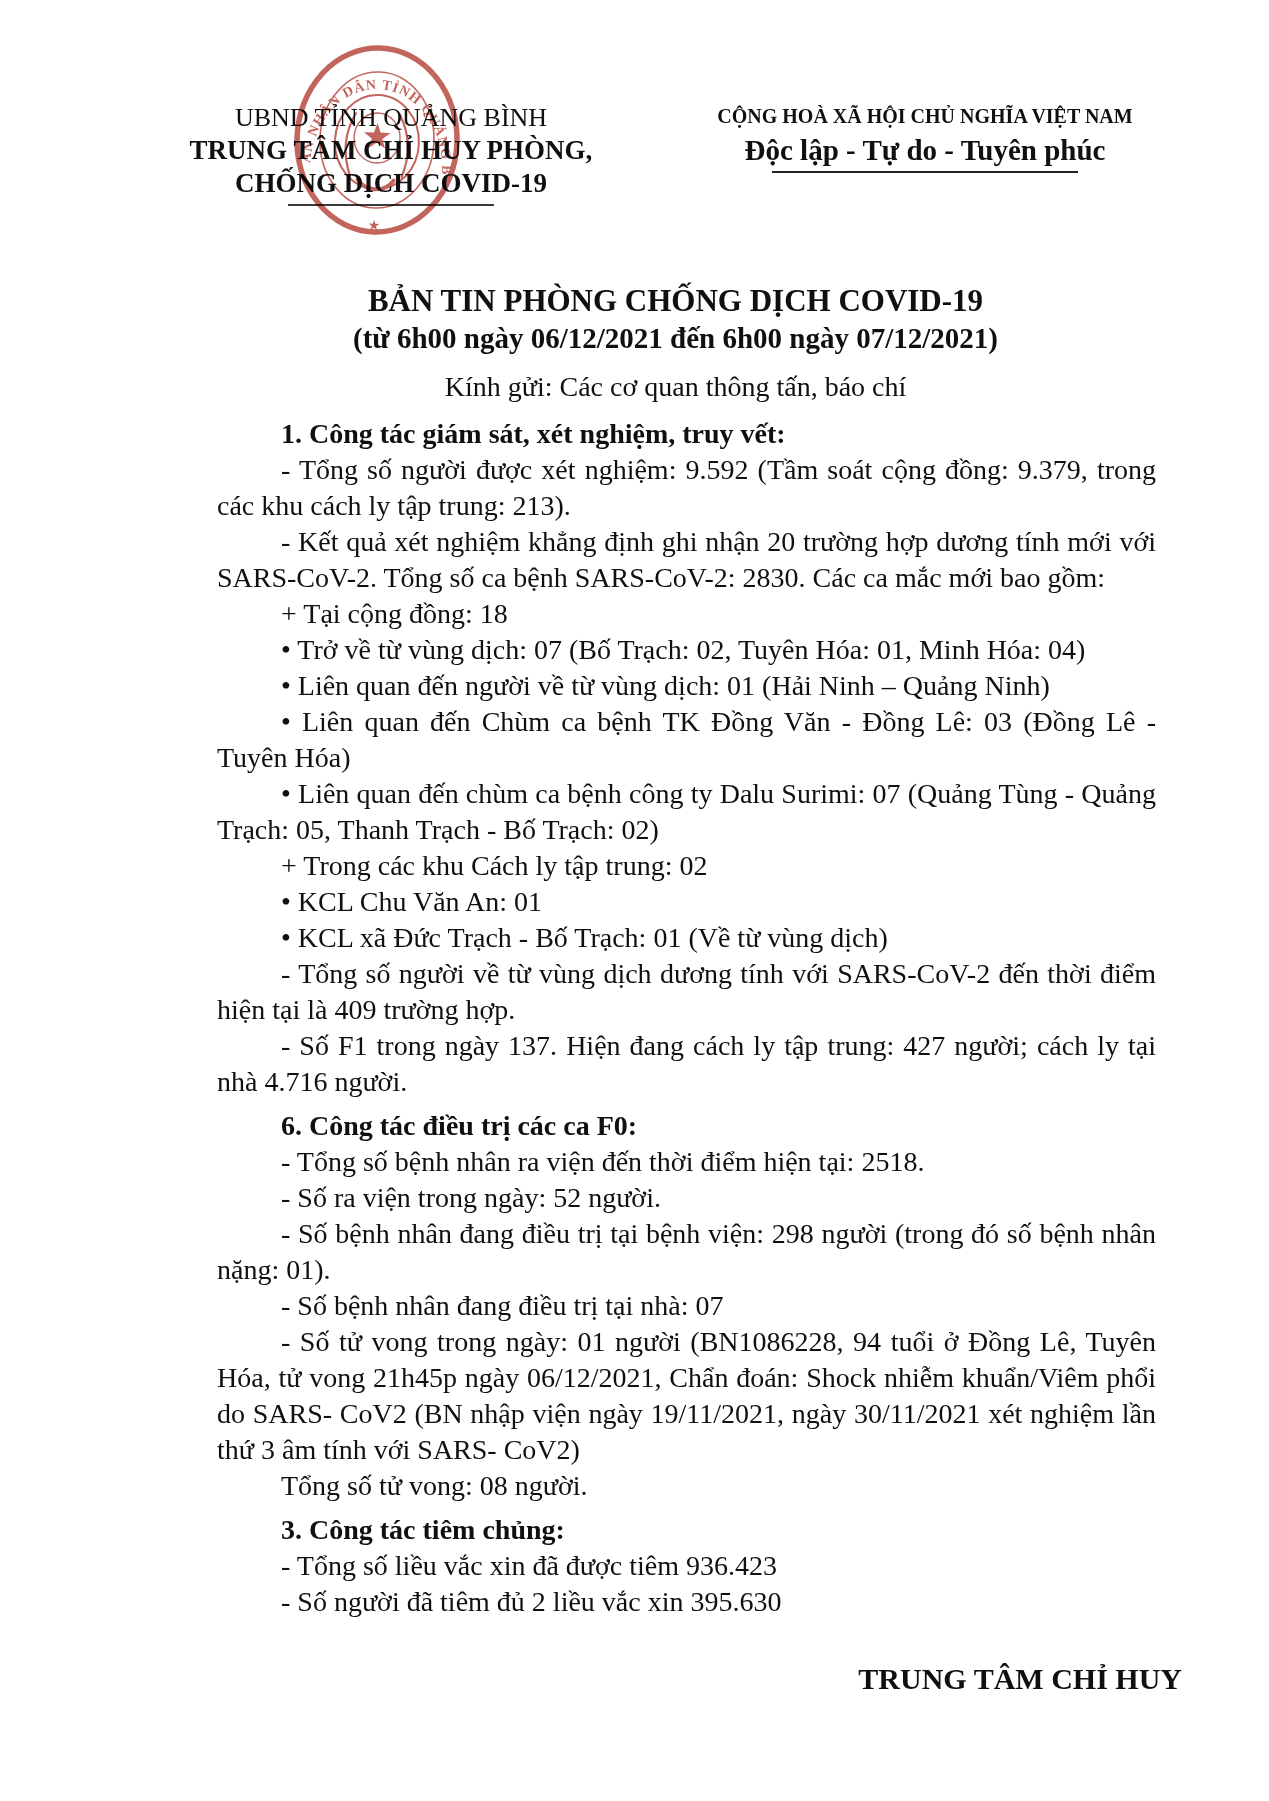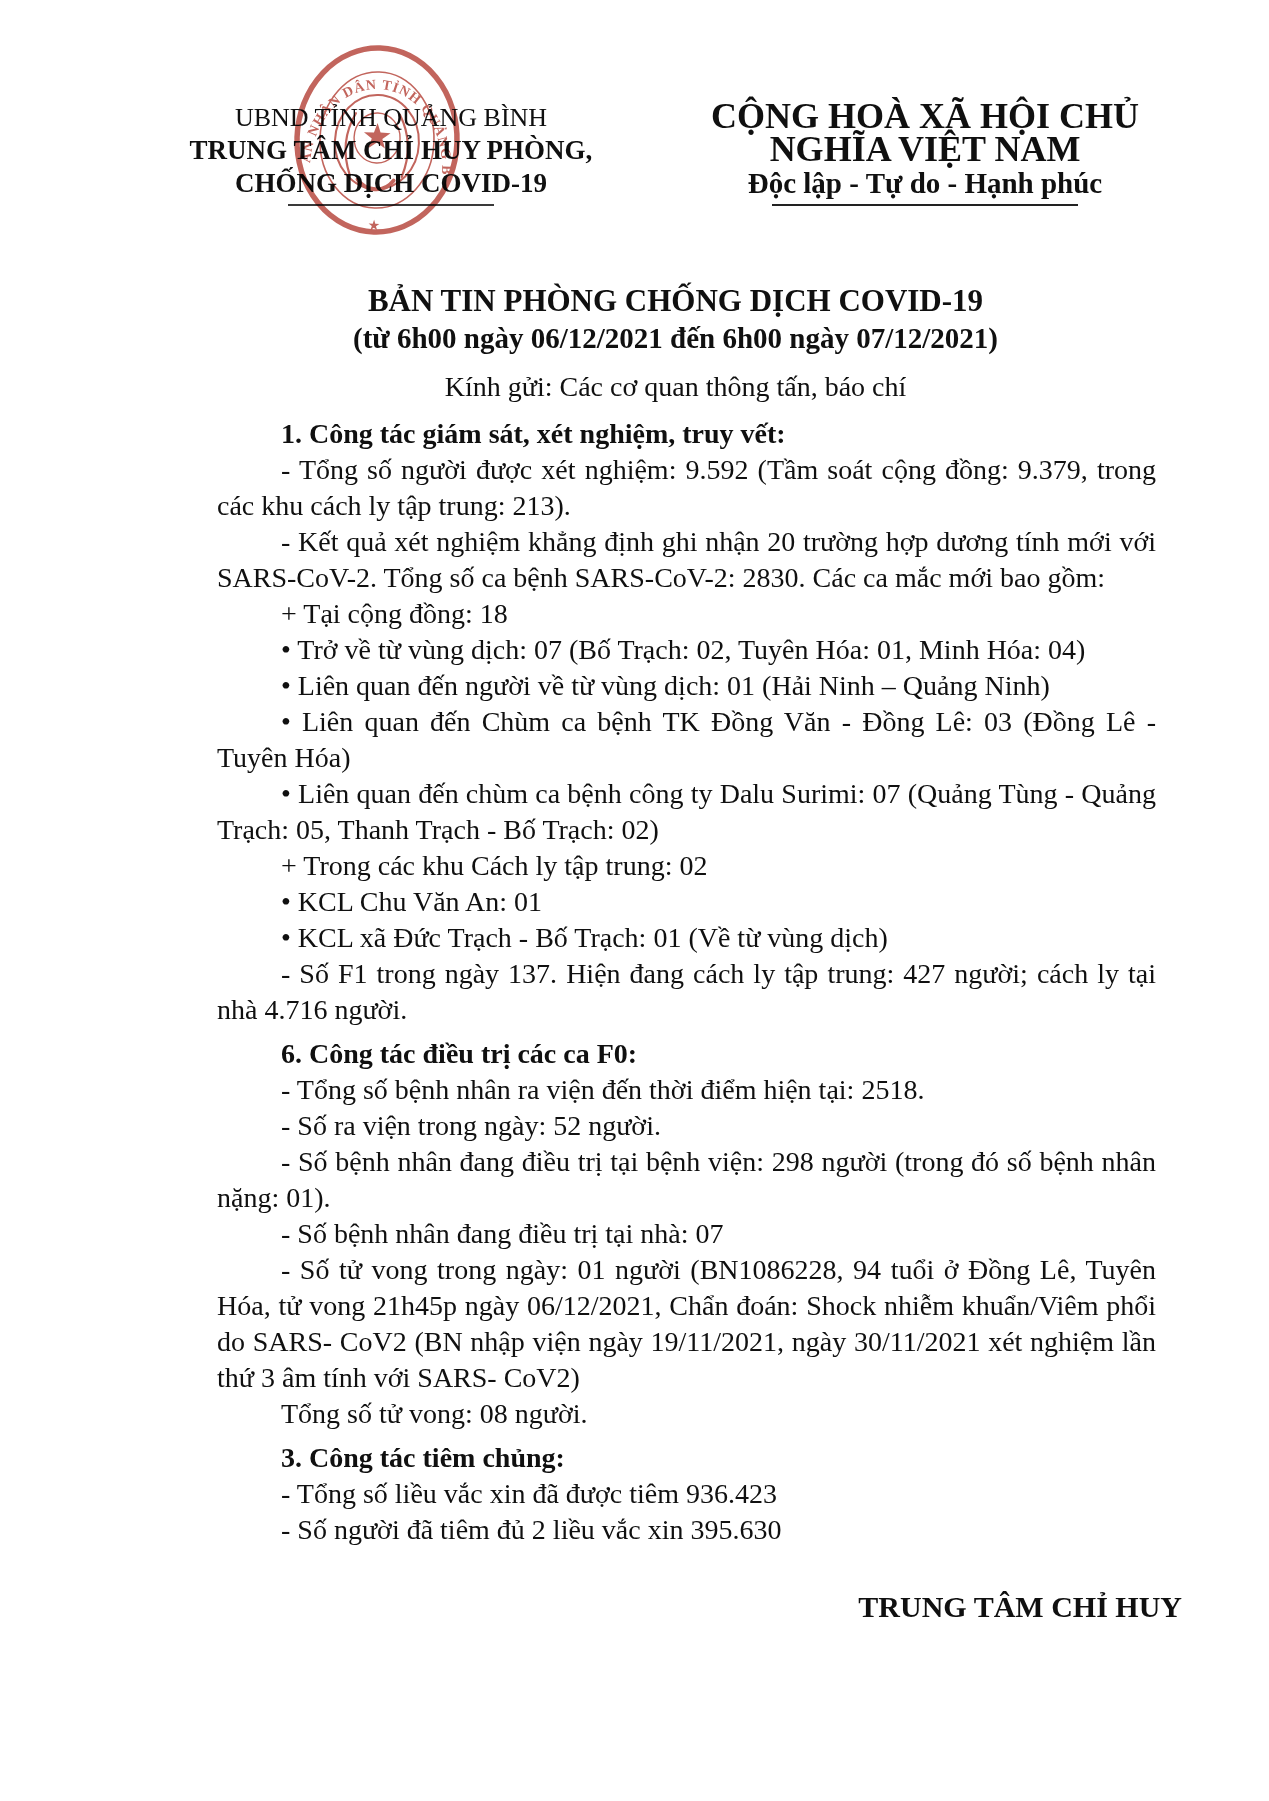--- a/index.html
+++ b/index.html
@@ -21,21 +21,21 @@
     text-align:center;
   }
   .org-line1 { font-size:26px; line-height:33px; }
   .org-line2, .org-line3 { font-size:27px; font-weight:bold; line-height:33px; }
   .rule { height:0; border-bottom:2px solid #3a3a3a; }
   .rule-left  { width:206px; margin:4px auto 0; }
   .header-right {
     position:absolute; left:636px; top:100px; width:496px;
     text-align:center;
   }
-  .nat-line1 { font-size:36px; font-weight:bold; line-height:33px; }
+  .nat-line1 { font-size:20px; font-weight:bold; line-height:33px; }
   .nat-line2 { font-size:29px; font-weight:bold; line-height:35px; }
   .rule-right { width:306px; margin:3px auto 0; border-bottom-color:#222; }
   .stamp {
     position:absolute; left:250px; top:42px;
     width:172px; height:196px;
     mix-blend-mode:multiply;
     pointer-events:none;
   }
   
   .title-block { text-align:center; }
@@ -70,21 +70,21 @@
   <header class="doc-header">
     <div class="header-left">
       <div class="org-line1">UBND TỈNH QUẢNG BÌNH</div>
       <div class="org-line2">TRUNG TÂM CHỈ HUY PHÒNG,</div>
       <div class="org-line3">CHỐNG DỊCH COVID-19</div>
       <div class="rule rule-left"></div>
     </div>
 
     <div class="header-right">
       <div class="nat-line1">CỘNG HOÀ XÃ HỘI CHỦ NGHĨA VIỆT NAM</div>
-      <div class="nat-line2">Độc lập - Tự do - Hạnh phúc</div>
+      <div class="nat-line2">Độc lập - Tự do - Tuyên phúc</div>
       <div class="rule rule-right"></div>
     </div>
 
     <svg class="stamp" viewBox="0 0 172 196" xmlns="http://www.w3.org/2000/svg" aria-hidden="true">
       <g opacity="0.82" transform="rotate(2 86 98)" stroke="#b5443a" fill="none" stroke-linecap="round">
         <ellipse cx="86" cy="98" rx="80" ry="92" stroke-width="5.5"></ellipse>
         <ellipse cx="86" cy="98" rx="57" ry="68" stroke-width="1.6"></ellipse>
         <path id="stampTextArc" d="M 20,126 A 66,79 0 1 1 152,126" stroke="none"></path>
         <text font-size="14" font-weight="bold" fill="#b5443a" stroke="none" letter-spacing="1" font-family="Liberation Serif, DejaVu Serif, serif">
           <textPath href="#stampTextArc" startOffset="50%" text-anchor="middle">UỶ BAN NHÂN DÂN TỈNH QUẢNG BÌNH</textPath>
@@ -114,20 +114,21 @@
     <p>- Tổng số người được xét nghiệm: 9.592 (Tầm soát cộng đồng: 9.379, trong các khu cách ly tập trung: 213).</p>
     <p>- Kết quả xét nghiệm khẳng định ghi nhận 20 trường hợp dương tính mới với SARS-CoV-2. Tổng số ca bệnh SARS-CoV-2: 2830. Các ca mắc mới bao gồm:</p>
     <p>+ Tại cộng đồng: 18</p>
     <p>• Trở về từ vùng dịch: 07 (Bố Trạch: 02, Tuyên Hóa: 01, Minh Hóa: 04)</p>
     <p>• Liên quan đến người về từ vùng dịch: 01 (Hải Ninh – Quảng Ninh)</p>
     <p>• Liên quan đến Chùm ca bệnh TK Đồng Văn - Đồng Lê: 03 (Đồng Lê - Tuyên Hóa)</p>
     <p>• Liên quan đến chùm ca bệnh công ty Dalu Surimi: 07 (Quảng Tùng - Quảng Trạch: 05, Thanh Trạch - Bố Trạch: 02)</p>
     <p>+ Trong các khu Cách ly tập trung: 02</p>
     <p>• KCL Chu Văn An: 01</p>
     <p>• KCL xã Đức Trạch - Bố Trạch: 01 (Về từ vùng dịch)</p>
+    <p>- Tổng số người về từ vùng dịch dương tính với SARS-CoV-2 đến thời điểm hiện tại là 409 trường hợp.</p>
     <p>- Số F1 trong ngày 137. Hiện đang cách ly tập trung: 427 người; cách ly tại nhà 4.716 người.</p>
 
     <h2>6. Công tác điều trị các ca F0:</h2>
     <p>- Tổng số bệnh nhân ra viện đến thời điểm hiện tại: 2518.</p>
     <p>- Số ra viện trong ngày: 52 người.</p>
     <p>- Số bệnh nhân đang điều trị tại bệnh viện: 298 người (trong đó số bệnh nhân nặng: 01).</p>
     <p>- Số bệnh nhân đang điều trị tại nhà: 07</p>
     <p>- Số tử vong trong ngày: 01 người (BN1086228, 94 tuổi ở Đồng Lê, Tuyên Hóa, tử vong 21h45p ngày 06/12/2021, Chẩn đoán: Shock nhiễm khuẩn/Viêm phổi do SARS- CoV2 (BN nhập viện ngày 19/11/2021, ngày 30/11/2021 xét nghiệm lần thứ 3 âm tính với SARS- CoV2)</p>
     <p>Tổng số tử vong: 08 người.</p>
 

